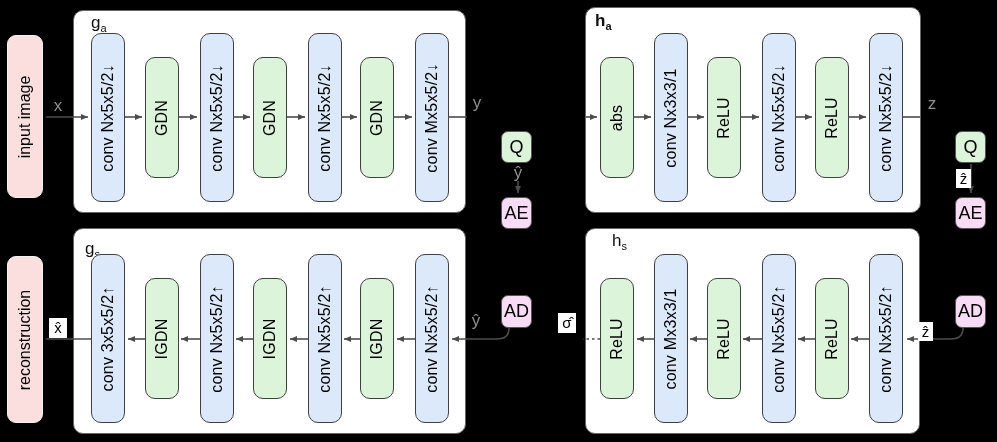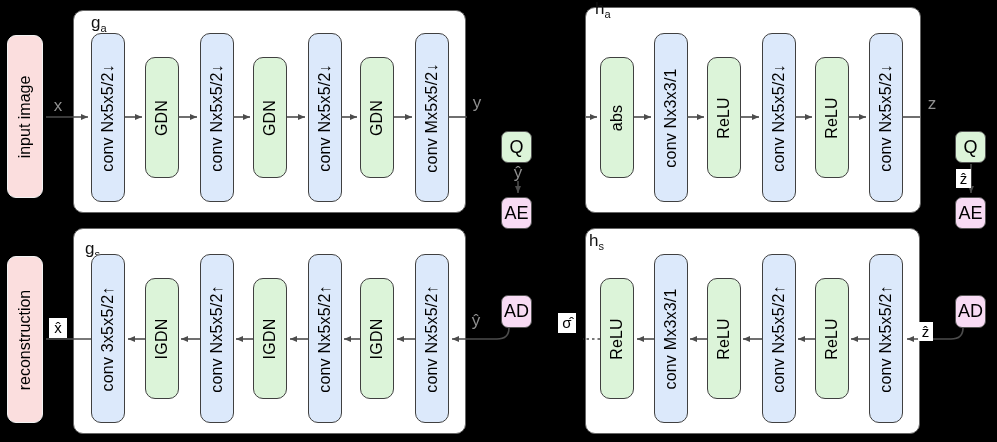--- a/index.html
+++ b/index.html
@@ -53,23 +53,23 @@
   <div class="side-label" style="left:7px;top:256px;width:36px;height:167px;">
     <span>reconstruction</span>
   </div>
 
   <div class="module" style="left:73px;top:10px;width:393px;height:203px;"></div>
   <div class="module" style="left:585px;top:7px;width:336px;height:206px;"></div>
   <div class="module" style="left:73px;top:228px;width:393px;height:206px;"></div>
   <div class="module" style="left:585px;top:228px;width:335px;height:206px;"></div>
 
   <div class="module-title" style="left:91px;top:14px;"><span>g</span><sub>a</sub></div>
-  <div class="module-title" style="left:595px;top:0;"><span>h</span><sub>a</sub></div>
+  <div class="module-title" style="left:595px;top:12px;font-weight:bold;"><span>h</span><sub>a</sub></div>
   <div class="module-title" style="left:85px;top:240px;"><span>g</span><sub>s</sub></div>
-  <div class="module-title" style="left:589px;top:232px;"><span>h</span><sub>s</sub></div>
+  <div class="module-title" style="left:612px;top:232px;"><span>h</span><sub>s</sub></div>
 
   <div class="block conv" style="left:91px;top:33px;width:34px;height:169px;">
       <span>conv Nx5x5/2↓</span>
     </div>
   <div class="block act" style="left:145px;top:57px;width:34px;height:121px;">
       <span>GDN</span>
     </div>
   <div class="block conv" style="left:200px;top:33px;width:34px;height:169px;">
       <span>conv Nx5x5/2↓</span>
     </div>

